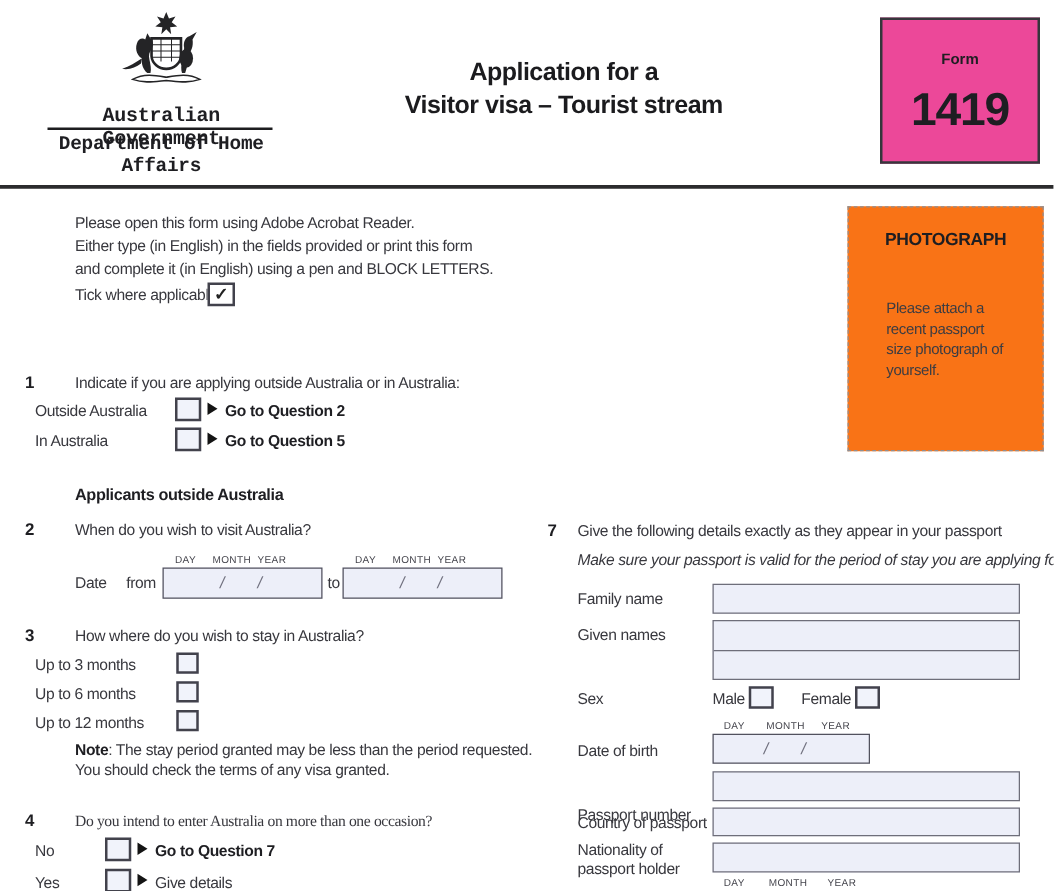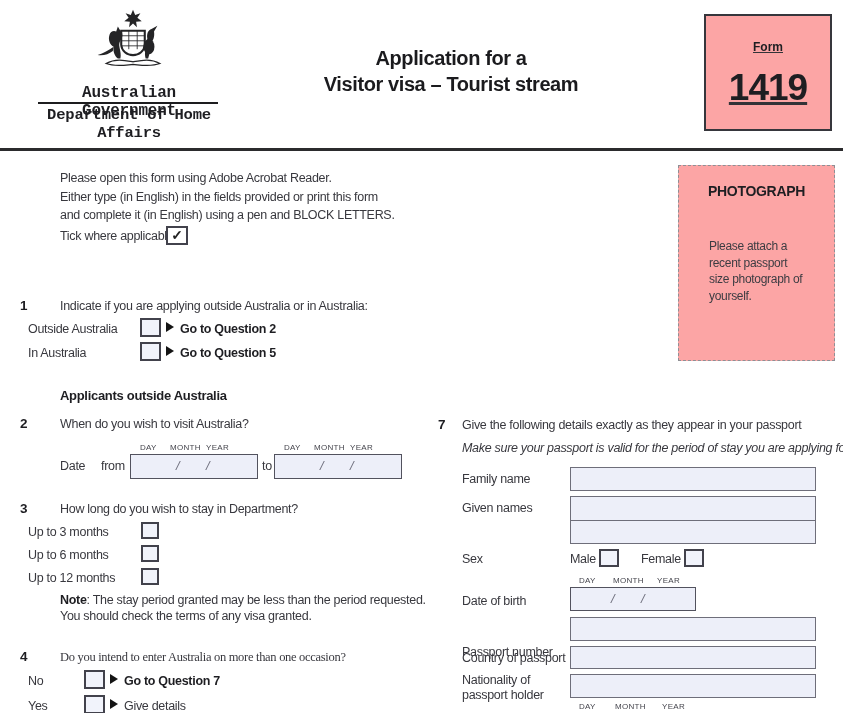--- a/index.html
+++ b/index.html
@@ -32,22 +32,22 @@
   .arrow-icon {
     position:absolute; width:0; height:0;
     border-left:8px solid #141414;
     border-top:5px solid transparent;
     border-bottom:5px solid transparent;
   }
 
   .hrule { position:absolute; left:0; width:843px; height:3px; background:#2b2b2d; }
   .gov-underline { position:absolute; height:2px; background:#1d1d1f; }
 
-  .formbox { position:absolute; border:2px solid #36363c; background:#fca5a5;text-decoration:underline; }
-  .photobox { position:absolute; border:1px dashed #8f8f94; background:#fca5a5; }
+  .formbox { position:absolute; border:2px solid #36363c; background:#ec4899; }
+  .photobox { position:absolute; border:1px dashed #8f8f94; background:#f97316; }
 
   .title { position:absolute; font-weight:bold; font-size:20px; line-height:26px; color:#1b1b1e; letter-spacing:-0.4px; }
   .parta { position:absolute; font-family:"Liberation Serif", serif; font-style:italic; font-weight:600; font-size:22px; color:#1f1f23; letter-spacing:0.2px; }
   .note-wrap { position:absolute; font-size:12.5px; letter-spacing:-0.3px; color:#38383e; }
   .italic { font-style:italic; }
 </style>
 </head>
 <body>
 
 <div class="page">
@@ -125,21 +125,21 @@
   <div class="abs lbl" style="left:262px; top:459px;">to</div>
   <div class="dmy" style="left:284px; top:443px;">DAY</div>
   <div class="dmy" style="left:314px; top:443px;">MONTH</div>
   <div class="dmy" style="left:350px; top:443px;">YEAR</div>
   <div class="datebox" style="left:274px; top:454px; width:128px; height:25px;">
     <span class="slash" style="left:45px;">/</span>
     <span class="slash" style="left:75px;">/</span>
   </div>
 
   <div class="qnum" style="left:20px; top:501px;">3</div>
-  <div class="abs lbl" style="left:60px; top:502px;">How long do you wish to stay in Department?</div>
+  <div class="abs lbl" style="left:60px; top:502px;">How where do you wish to stay in Australia?</div>
 
   <div class="abs lbl right" style="left:28px; top:525px; width:107px;">Up to 3 months</div>
   <div class="cb" style="left:141px; top:522px; width:18px; height:17px;"></div>
 
   <div class="abs lbl right" style="left:28px; top:548px; width:107px;">Up to 6 months</div>
   <div class="cb" style="left:141px; top:545px; width:18px; height:17px;"></div>
 
   <div class="abs lbl right" style="left:28px; top:571px; width:107px;">Up to 12 months</div>
   <div class="cb" style="left:141px; top:568px; width:18px; height:17px;"></div>
 

